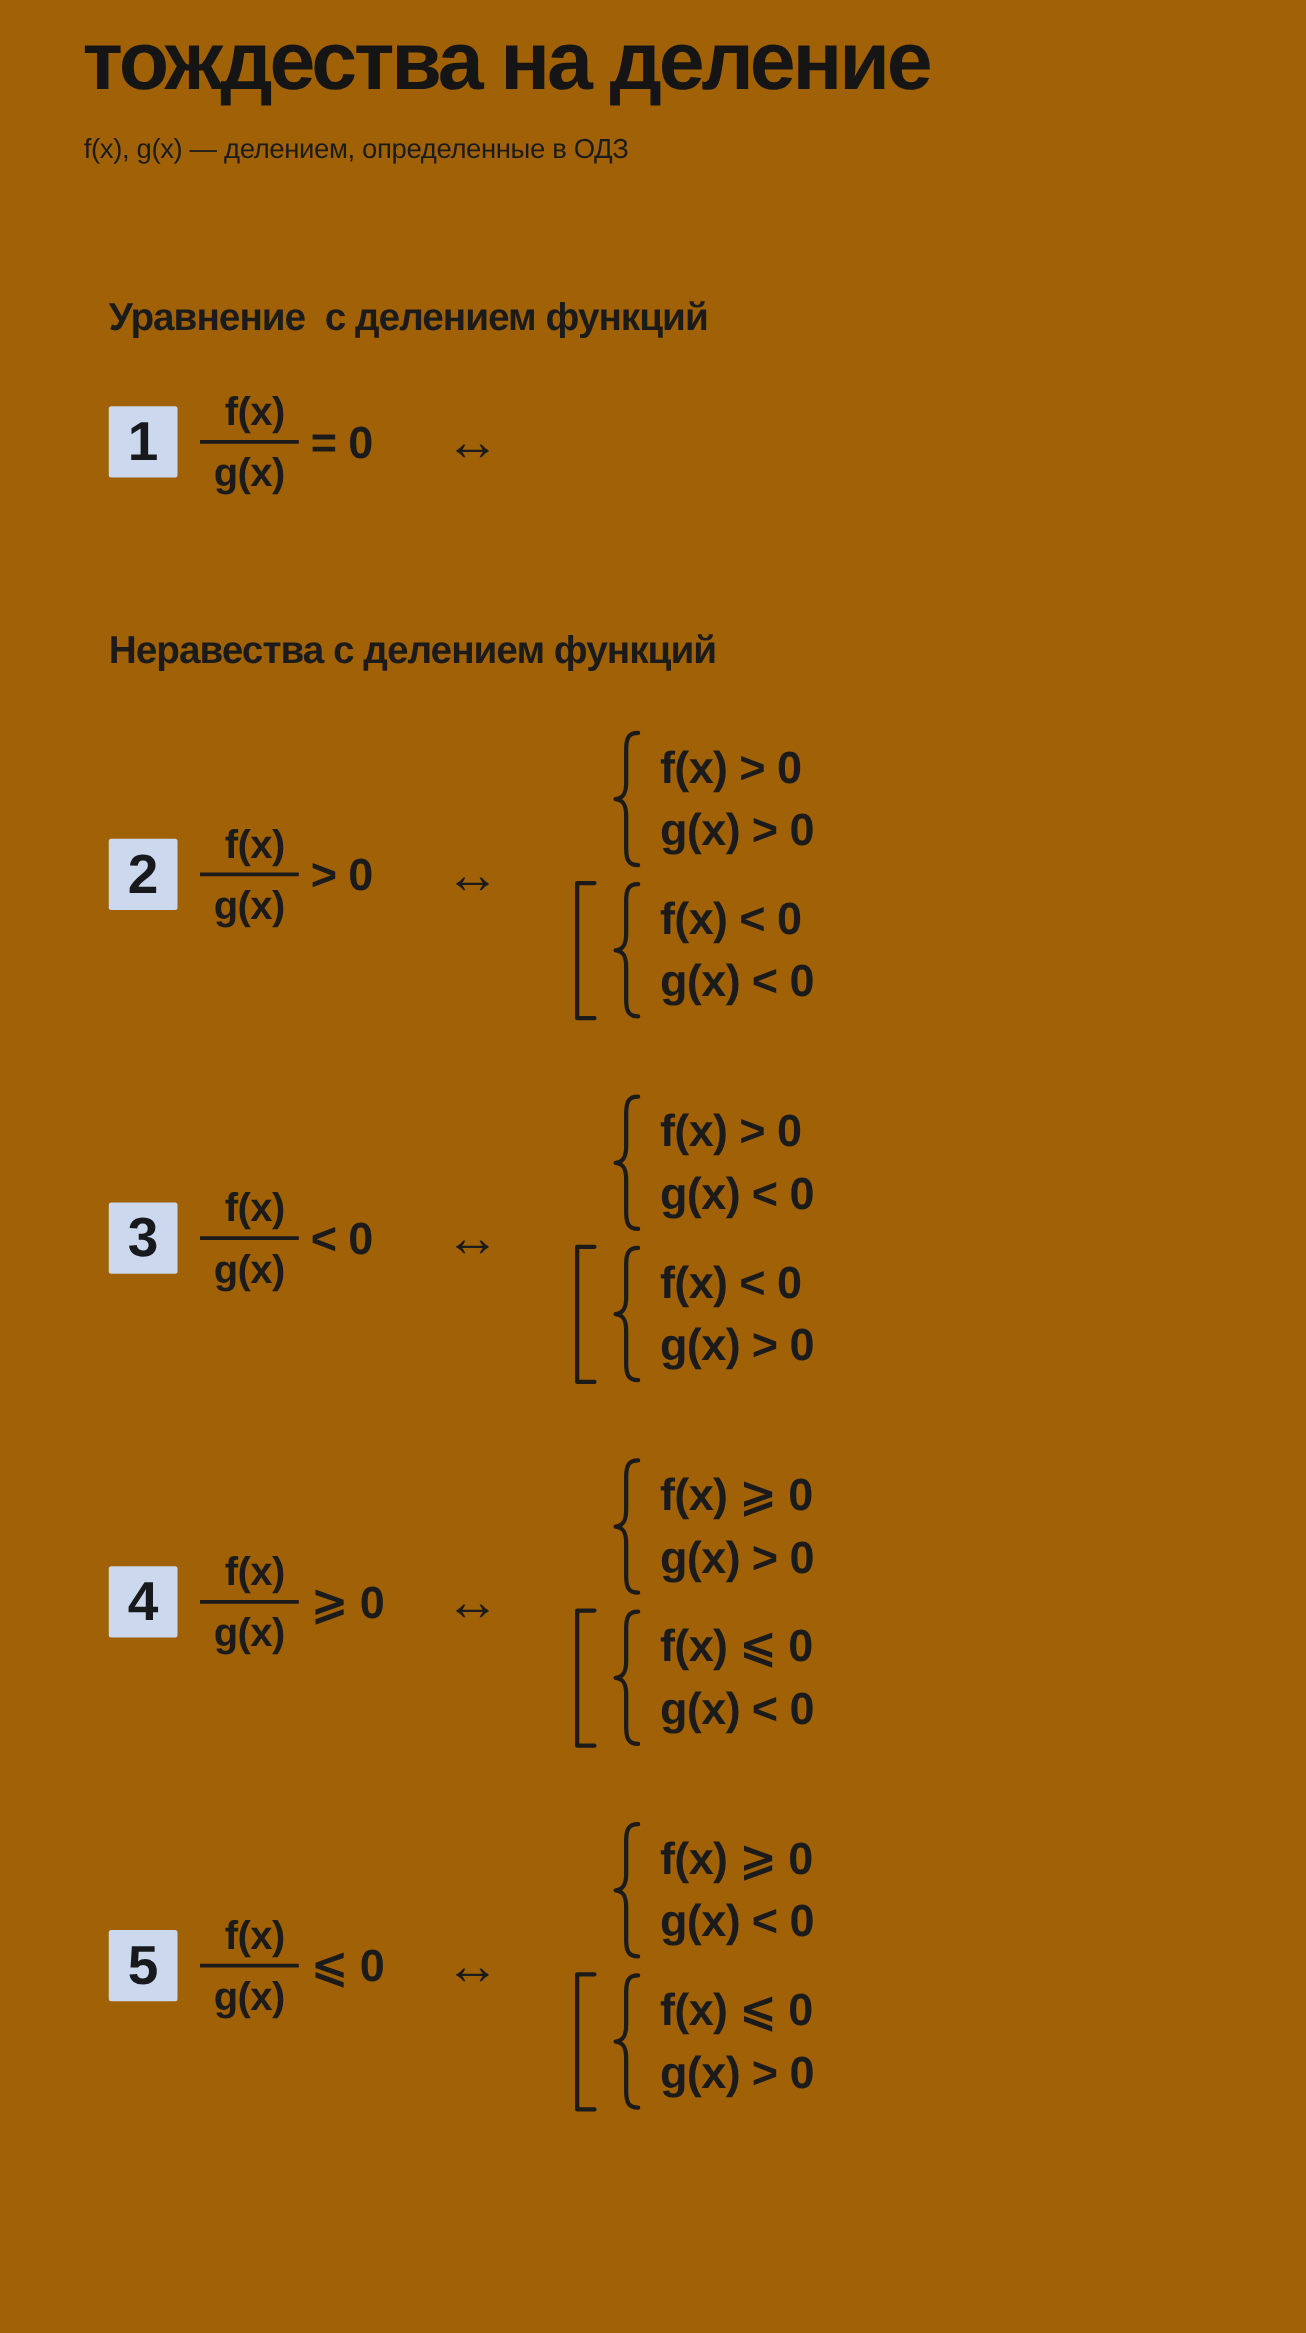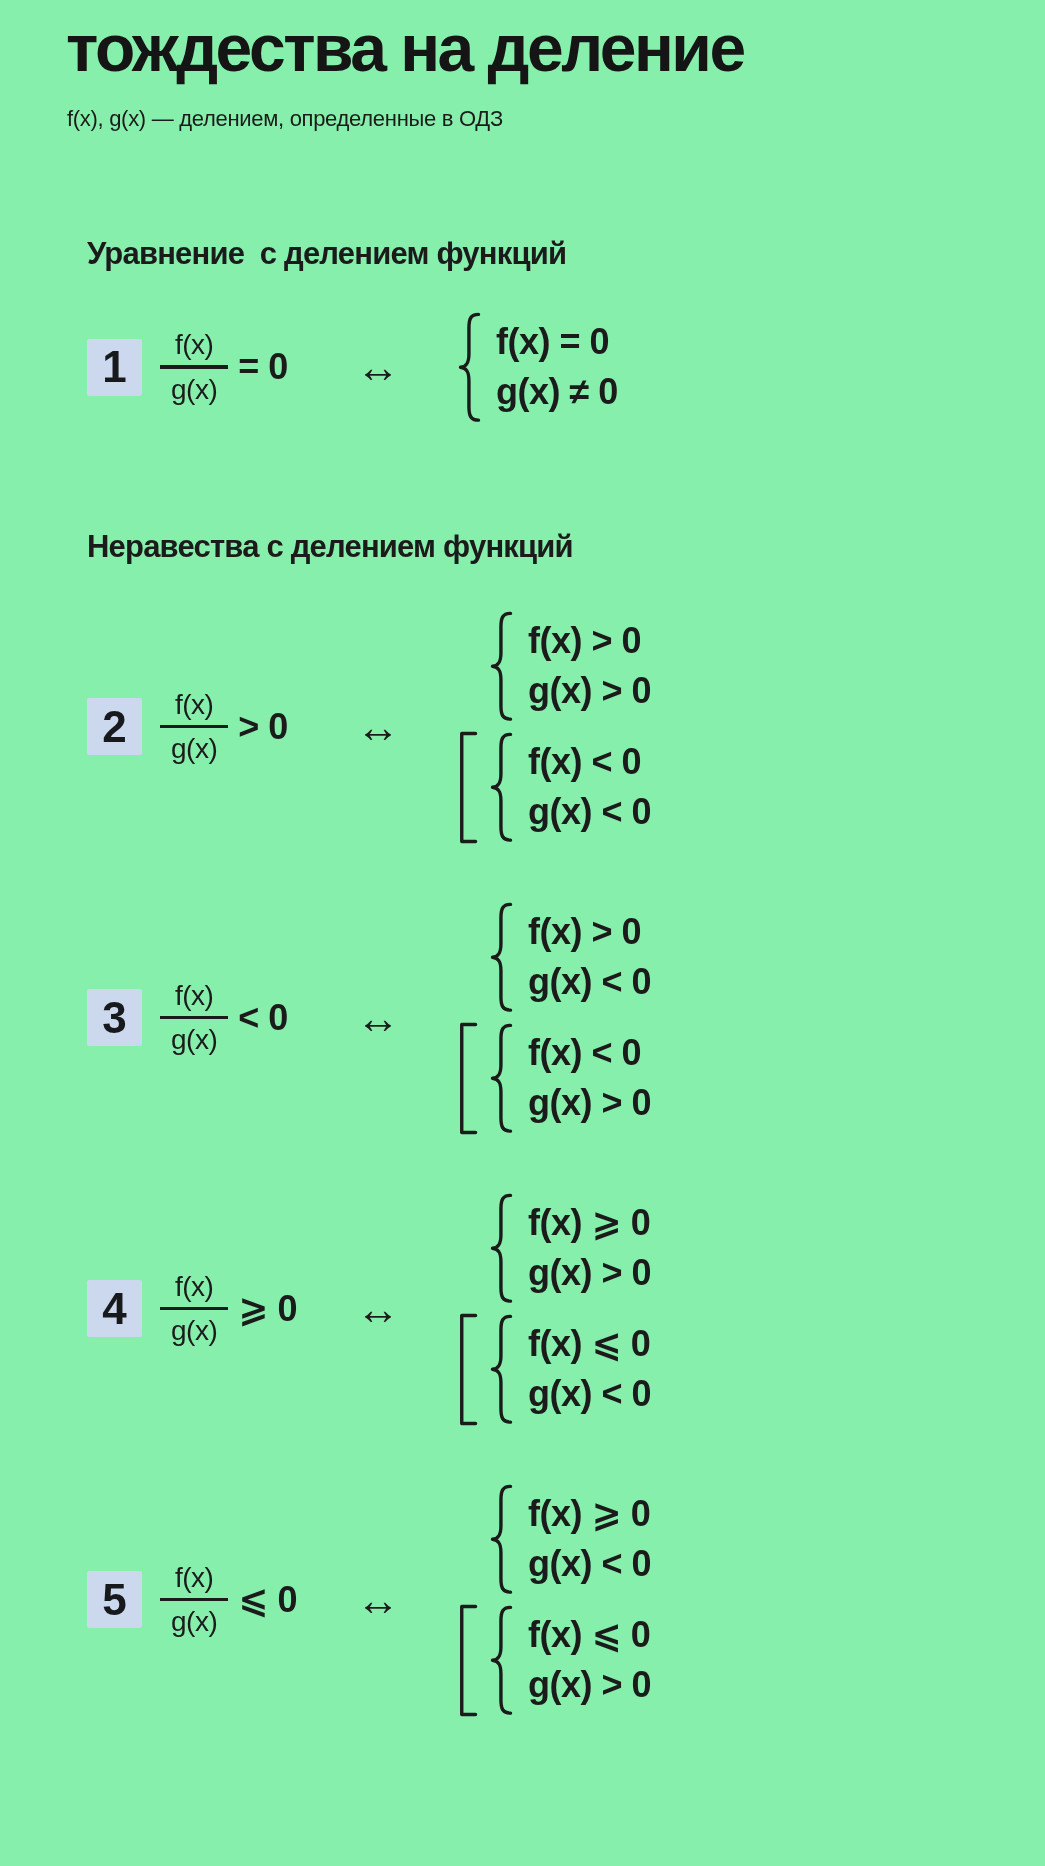--- a/index.html
+++ b/index.html
@@ -1,21 +1,21 @@
 <!DOCTYPE html>
 <html><head>
 <meta charset="utf-8">
 <style>
   * { box-sizing: border-box; }
   html, body { margin: 0; padding: 0; background: #ffffff; }
   .page {
     position: relative;
     width: 1045px;
     height: 1866px;
-    background: #86efac;
+    background: #a16207;
     color: #1b1b1b;
     font-family: "Liberation Sans", "DejaVu Sans", sans-serif;
     overflow: hidden;
   }
   .title {
     margin: 0 0 0 66px;
     padding-top: 14px;
     font-size: 66px;
     line-height: 1.06;
     font-weight: 700;
@@ -61,23 +61,23 @@
   .lhs {
     display: flex;
     align-items: center;
     width: 158px;
     margin-left: 18px;
     flex: 0 0 158px;
   }
   .fraction {
     display: inline-flex;
     flex-direction: column;
-    align-items: center;
-    font-size: 28px;
-    font-weight: 400;
+    align-items: flex-end;
+    font-size: 32px;
+    font-weight: 700;
     letter-spacing: -0.5px;
   }
   .fraction .num, .fraction .den {
     padding: 0 11px;
     line-height: 1.25;
   }
   .fraction .bar {
     align-self: stretch;
     height: 3.5px;
     background: #1b1b1b;
@@ -145,31 +145,20 @@
       <div class="badge">1</div>
       <div class="lhs">
         <div class="fraction">
           <div class="num">f(x)</div>
           <div class="bar"></div>
           <div class="den">g(x)</div>
         </div>
         <div class="relation">= 0</div>
       </div>
       <div class="arrow-box">↔</div>
-      <div class="rhs">
-        <div class="system">
-          <svg class="brace-svg" viewBox="0 0 24 100" preserveAspectRatio="none">
-              <use href="#p-brace"></use>
-            </svg>
-          <div class="conds">
-            <div class="cond">f(x) = 0</div>
-            <div class="cond">g(x) ≠ 0</div>
-          </div>
-        </div>
-      </div>
     </div>
   </section>
 
   <section>
     <h2 class="section-heading">Неравества с делением функций</h2>
 
     <div class="row ineq-first">
       <div class="badge">2</div>
       <div class="lhs">
         <div class="fraction">

